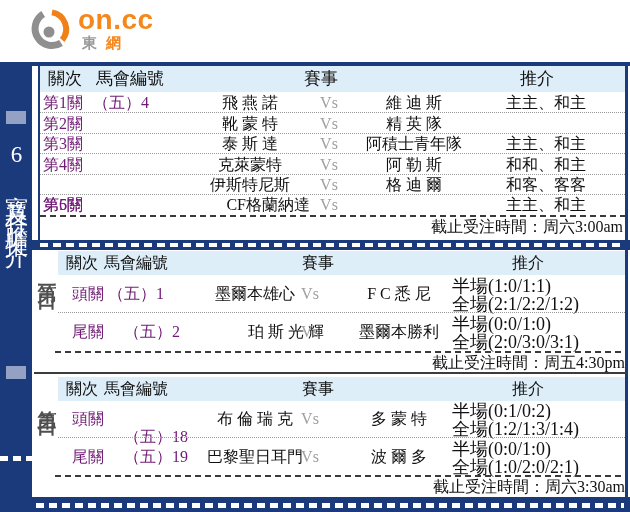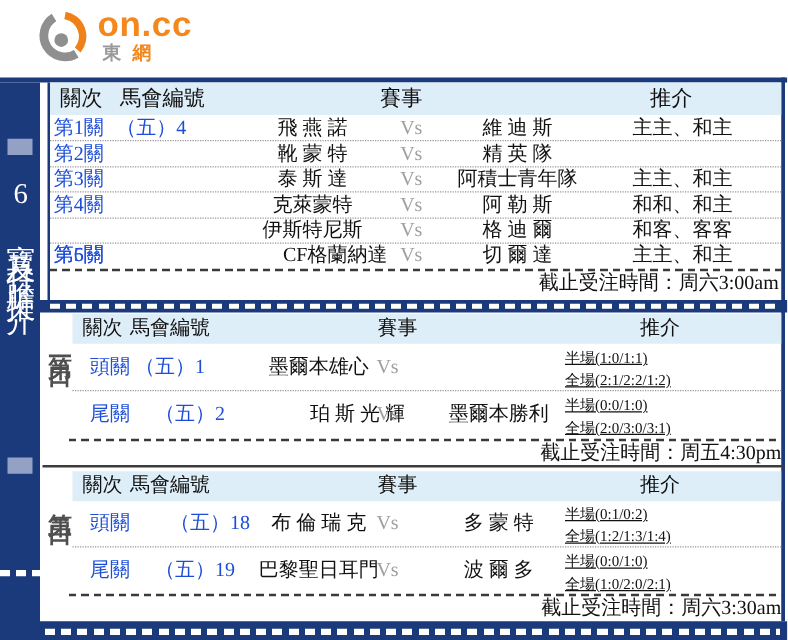--- a/index.html
+++ b/index.html
@@ -19,26 +19,26 @@
           font-size:23px;letter-spacing:10px;line-height:28px;}
   .sq{background:#93a2c4;}
   .wdash{background:repeating-linear-gradient(90deg,#ffffff 0 8px,rgba(0,0,0,0) 8px 13px);}
   .vlabel{writing-mode:vertical-rl;text-orientation:upright;font-weight:bold;color:#4f4f4f;
           font-size:19px;letter-spacing:5px;line-height:20px;}
   
   .hdr{background:#deeef9;}
   .htext{font-size:17px;line-height:26px;white-space:nowrap;}
   .htext2{font-size:16px;line-height:24px;white-space:nowrap;}
   .cell{font-size:16px;line-height:20px;white-space:nowrap;}
-  .red{color:#1d4ed8;}
+  .red{color:#701a75;}
   .vs{color:#a0a0a0;}
   .ctr{text-align:center;}
   .dot-line{border-top:1px dotted #999;height:0;}
   .blk-dash{background:repeating-linear-gradient(90deg,#3a3a3a 0 6px,rgba(0,0,0,0) 6px 10px);height:2px;}
-  .tipline{font-size:12px;line-height:18px;white-space:nowrap;text-decoration:underline;}
+  .tipline{font-size:18px;line-height:18px;white-space:nowrap;}
   .deadline{font-size:16px;line-height:20px;text-align:right;white-space:nowrap;}
   .solid-line{background:#3c3c3c;}
 </style>
 </head>
 <body>
 
 <div class="page">
 
   <div class="logo">
     <span>
@@ -110,36 +110,36 @@
   <div class="abs cell red" style="left:43px;top:181px;margin-top:14px;">第5關</div>
   <div class="abs cell ctr" style="left:190px;top:175px;width:120px;">伊斯特尼斯</div>
   <div class="abs cell vs ctr" style="left:307px;top:175px;width:44px;">Vs</div>
   <div class="abs cell ctr" style="left:352px;top:175px;width:124px;">格 迪 爾</div>
   <div class="abs cell ctr" style="left:490px;top:175px;width:112px;">和客、客客</div>
   <div class="abs dot-line" style="left:40px;top:194px;width:585px;"></div>
 
   <div class="abs cell red" style="left:43px;top:195px;">第6關</div>
   <div class="abs cell ctr" style="left:190px;top:195px;width:120px;text-align:right;">CF格蘭納達</div>
   <div class="abs cell vs ctr" style="left:307px;top:195px;width:44px;">Vs</div>
-  <div class="abs cell ctr" style="left:352px;top:195px;width:124px;">切 爾 達</div>
   <div class="abs cell ctr" style="left:490px;top:195px;width:112px;">主主、和主</div>
   <div class="abs blk-dash" style="left:40px;top:215px;width:585px;"></div>
   <div class="abs deadline" style="left:300px;top:217px;width:323px;">截止受注時間：周六3:00am</div>
 
   <div class="abs vlabel" style="left:37px;top:270px;height:80px;">第一口</div>
   <div class="abs hdr" style="left:58px;top:251px;width:567px;height:24px;"></div>
   <div class="abs htext2" style="left:66px;top:251px;">關次</div>
   <div class="abs htext2" style="left:104px;top:251px;">馬會編號</div>
   <div class="abs htext2 ctr" style="left:278px;top:251px;width:80px;">賽事</div>
   <div class="abs htext2 ctr" style="left:488px;top:251px;width:80px;">推介</div>
 
   <div class="abs cell red" style="left:72px;top:284px;">頭關</div>
   <div class="abs cell red" style="left:108px;top:284px;">（五）1</div>
   <div class="abs cell ctr" style="left:190px;top:284px;width:130px;">墨爾本雄心</div>
   <div class="abs cell vs ctr" style="left:288px;top:284px;width:44px;">Vs</div>
+  <div class="abs cell ctr" style="left:334px;top:284px;width:130px;">F C 悉 尼</div>
   <div class="abs tipline" style="left:452px;top:277px;">半場(1:0/1:1)</div>
   <div class="abs tipline" style="left:452px;top:295px;">全場(2:1/2:2/1:2)</div>
   <div class="abs dot-line" style="left:58px;top:312px;width:567px;"></div>
 
   <div class="abs cell red" style="left:72px;top:322px;">尾關</div>
   <div class="abs cell red" style="left:124px;top:322px;">（五）2</div>
   <div class="abs cell ctr" style="left:194px;top:322px;width:130px;text-align:right;">珀 斯 光 輝</div>
   <div class="abs cell vs ctr" style="left:288px;top:322px;width:44px;">Vs</div>
   <div class="abs cell ctr" style="left:334px;top:322px;width:130px;">墨爾本勝利</div>
   <div class="abs tipline" style="left:452px;top:315px;">半場(0:0/1:0)</div>
@@ -149,21 +149,21 @@
   <div class="abs solid-line" style="left:34px;top:372px;width:594px;height:2px;"></div>
 
   <div class="abs vlabel" style="left:37px;top:396px;height:80px;">第二口</div>
   <div class="abs hdr" style="left:58px;top:377px;width:567px;height:24px;"></div>
   <div class="abs htext2" style="left:66px;top:377px;">關次</div>
   <div class="abs htext2" style="left:104px;top:377px;">馬會編號</div>
   <div class="abs htext2 ctr" style="left:278px;top:377px;width:80px;">賽事</div>
   <div class="abs htext2 ctr" style="left:488px;top:377px;width:80px;">推介</div>
 
   <div class="abs cell red" style="left:72px;top:409px;">頭關</div>
-  <div class="abs cell red" style="left:124px;top:409px;margin-left:12px;">（五）18</div>
+  <div class="abs cell red" style="left:124px;top:427px;">（五）18</div>
   <div class="abs cell ctr" style="left:190px;top:409px;width:130px;">布 倫 瑞 克</div>
   <div class="abs cell vs ctr" style="left:288px;top:409px;width:44px;">Vs</div>
   <div class="abs cell ctr" style="left:334px;top:409px;width:130px;">多 蒙 特</div>
   <div class="abs tipline" style="left:452px;top:402px;">半場(0:1/0:2)</div>
   <div class="abs tipline" style="left:452px;top:420px;">全場(1:2/1:3/1:4)</div>
   <div class="abs dot-line" style="left:58px;top:437px;width:567px;"></div>
 
   <div class="abs cell red" style="left:72px;top:447px;">尾關</div>
   <div class="abs cell red" style="left:124px;top:447px;">（五）19</div>
   <div class="abs cell ctr" style="left:190px;top:447px;width:130px;">巴黎聖日耳門</div>

